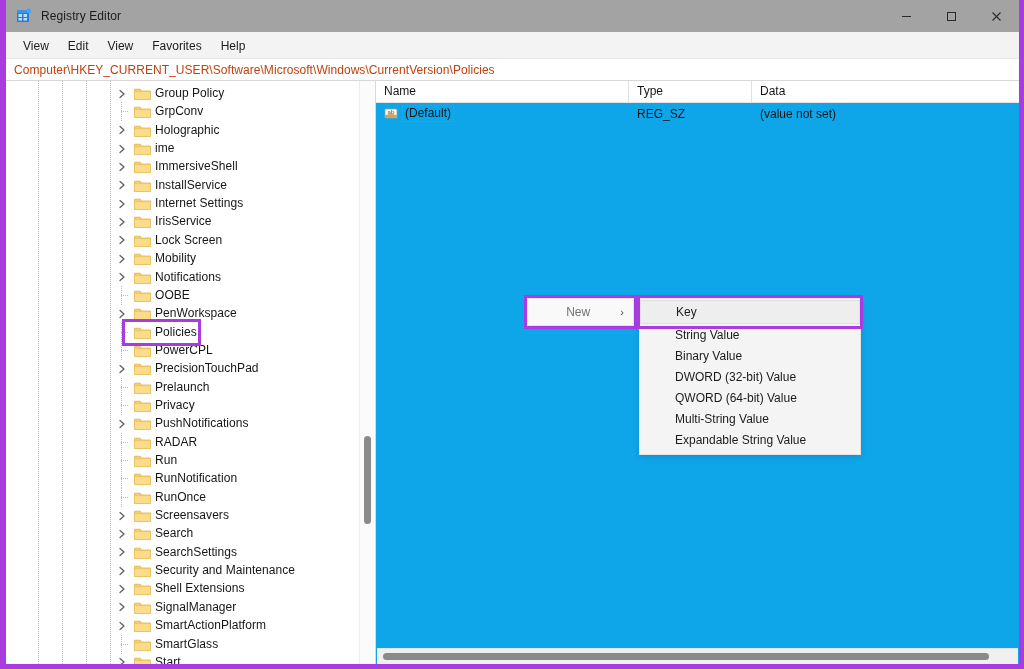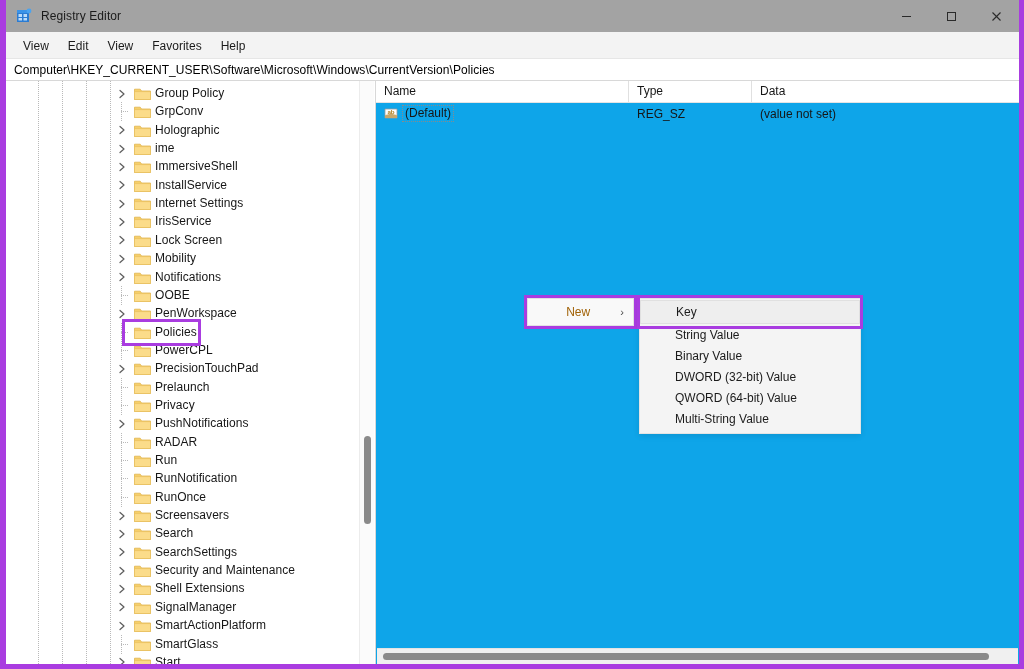--- a/index.html
+++ b/index.html
@@ -109,21 +109,21 @@
   .addressbar {
     height: 21px;
     background: #ffffff;
     display: flex;
     align-items: center;
     border-bottom: 1px solid #d8d8d8;
     padding-left: 8px;
   }
   .address-text {
     font-size: 12px;
-    color: #000000;
+    color: #c2410c;
     white-space: nowrap;
     letter-spacing: 0.05px;
   }
 
   
   .body-split {
     position: relative;
     height: 583px;
     display: flex;
     background: #ffffff;
@@ -320,21 +320,21 @@
     border: 1px solid #e2e2e2;
     box-sizing: border-box;
     display: flex;
     align-items: center;
     justify-content: space-between;
     padding: 0 9px 0 0;
     box-shadow: 0 1px 3px rgba(0,0,0,0.07);
   }
   .ctx-new-label {
     font-size: 12px;
-    color: #a16207;
+    color: #737373;
     flex: 1;
     text-align: center;
     padding-left: 8px;
   }
   .ctx-new-arrow {
     font-size: 11px;
     color: #4a4a4a;
   }
 
   .ctx-submenu {
@@ -821,20 +821,23 @@
             </div>
             <div class="ctx-item">
               <span>DWORD (32-bit) Value</span>
             </div>
             <div class="ctx-item">
               <span>QWORD (64-bit) Value</span>
             </div>
             <div class="ctx-item">
               <span>Multi-String Value</span>
             </div>
+            <div class="ctx-item">
+              <span>Expandable String Value</span>
+            </div>
           </div>
       </div>
       <div class="hl-box" style="left:631px;top:214px;width:226px;height:34px;"></div>
 
     </div>
   </div>
 
   <div class="annot-border-right"></div>
 </div>
 

